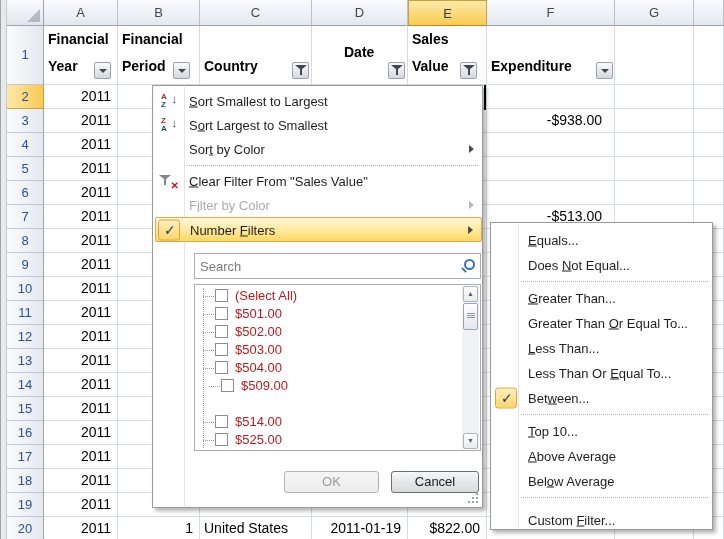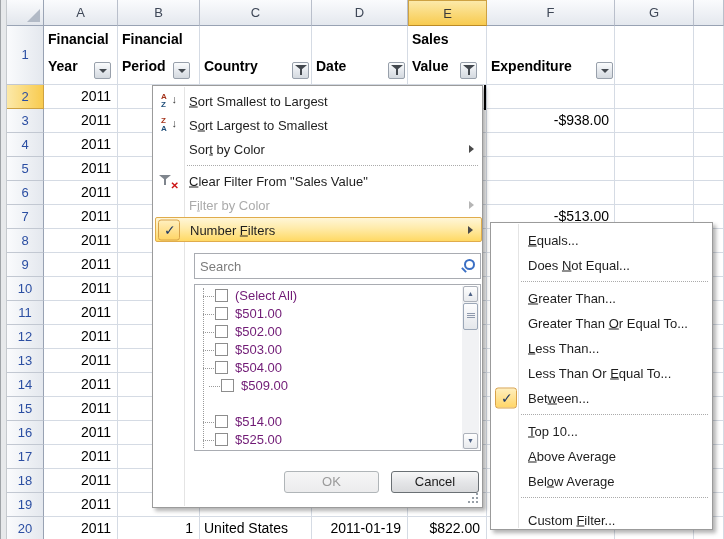--- a/index.html
+++ b/index.html
@@ -26,21 +26,21 @@
     border-right:1px solid #98A2B3;border-bottom:1px solid #C2C8D2;
     font-size:13px;color:var(--rownum,#2B4EA2);text-align:center;line-height:24px;}
   .row-header.sel{background:linear-gradient(90deg,#FCE9A9,var(--selhdr,#F8CB4F));
     border-right:1px solid #CDA142;border-bottom:1px solid #CDA142;}
   #row-headers .row-header:first-child{line-height:58px;}
 
   
   .cell{position:absolute;background:#fff;border-right:1px solid var(--grid,#D5DBE4);
     border-bottom:1px solid var(--grid,#D5DBE4);font-size:14px;color:#000;line-height:23px;white-space:nowrap;overflow:hidden;}
   .al-r{text-align:right;padding-right:6px;}
-  .al-rf{text-align:right;padding-right:5px;}
+  .al-rf{text-align:right;padding-right:12px;}
   .al-l{text-align:left;padding-left:4px;}
 
   
   .r1cell{position:absolute;background:#fff;border-right:1px solid var(--grid,#D5DBE4);
     border-bottom:1px solid var(--grid,#D5DBE4);}
   .hdr-line{position:absolute;left:4px;font-weight:bold;font-size:14px;color:#000;line-height:20px;white-space:nowrap;}
 
   
   .filter-btn{position:absolute;width:17px;height:17px;border:1px solid #98A0AB;border-radius:2px;
     background:linear-gradient(#FBFCFD,#E2E6EB 60%,#D4D9DF);display:flex;align-items:center;justify-content:center;}
@@ -91,21 +91,21 @@
   .mag::before{content:"";position:absolute;right:0;top:0;width:7px;height:7px;border:2px solid currentColor;border-radius:50%;}
   .mag::after{content:"";position:absolute;left:0;top:10px;width:6px;height:2px;background:currentColor;transform:rotate(45deg);}
 
   
   .listbox{position:absolute;left:41px;top:198px;width:287px;height:167px;border:1px solid #A9ACB2;
     background:#fff;overflow:hidden;}
   .vdots{position:absolute;left:8px;top:3px;height:160px;width:0;border-left:1px dotted #9A9A9A;}
   .list-item{position:absolute;font-size:13px;line-height:18px;}
   .list-item::before{content:"";position:absolute;left:6px;top:9px;width:11px;border-top:1px dotted #9A9A9A;}
   .cbx{position:absolute;left:18px;top:2px;width:13px;height:13px;background:#fff;border:1px solid #8D8D8D;}
-  .li-label{position:absolute;left:38px;top:0;white-space:nowrap;color:#701a75;}
+  .li-label{position:absolute;left:38px;top:0;white-space:nowrap;color:#b91c1c;}
 
   
   .sbar{position:absolute;right:1px;top:1px;bottom:1px;width:17px;background:#F1F2F4;}
   .sb-btn{position:absolute;left:1px;width:15px;height:16px;border:1px solid #ACB1BA;border-radius:2px;
     background:linear-gradient(#FEFEFE,#E8EAED);color:#4D6185;font-size:7px;line-height:14px;text-align:center;}
   .sb-up{top:0;}.sb-up::after{content:"▲";}
   .sb-down{bottom:0;}.sb-down::after{content:"▼";}
   .sb-thumb{position:absolute;left:1px;top:17px;width:15px;height:27px;border:1px solid #9BA7B7;border-radius:2px;
     background:linear-gradient(#FDFDFE,#E4E7EB);}
   .sb-thumb::after{content:"";position:absolute;left:3px;top:9px;width:8px;height:5px;
@@ -184,21 +184,21 @@
       <div class="filter-btn" style="left: 173px; top: 62px; width: 17px; height: 17px;">
         <div class="dd-arrow"></div>
       </div>
       <div class="r1cell" style="left: 200px; top: 26px; width: 112px; height: 59px;">
         <div class="hdr-line" style="top: 30px;">Country</div>
       </div>
       <div class="filter-btn" style="left: 292px; top: 62px; width: 17px; height: 17px;">
         <div class="funnel"></div>
       </div>
       <div class="r1cell" style="left: 312px; top: 26px; width: 96px; height: 59px;">
-        <div class="hdr-line" style="top: 30px;">Date</div>
+        <div class="hdr-line" style="top: 16px; margin-left: 28px;">Date</div>
       </div>
       <div class="filter-btn" style="left: 388px; top: 62px; width: 17px; height: 17px;">
         <div class="funnel"></div>
       </div>
       <div class="r1cell" style="left: 408px; top: 26px; width: 79px; height: 59px;">
         <div class="hdr-line" style="top: 3px;">Sales</div>
         <div class="hdr-line" style="top: 30px;">Value</div>
       </div>
       <div class="filter-btn" style="left: 460px; top: 62px; width: 17px; height: 17px;">
         <div class="funnel"></div>

